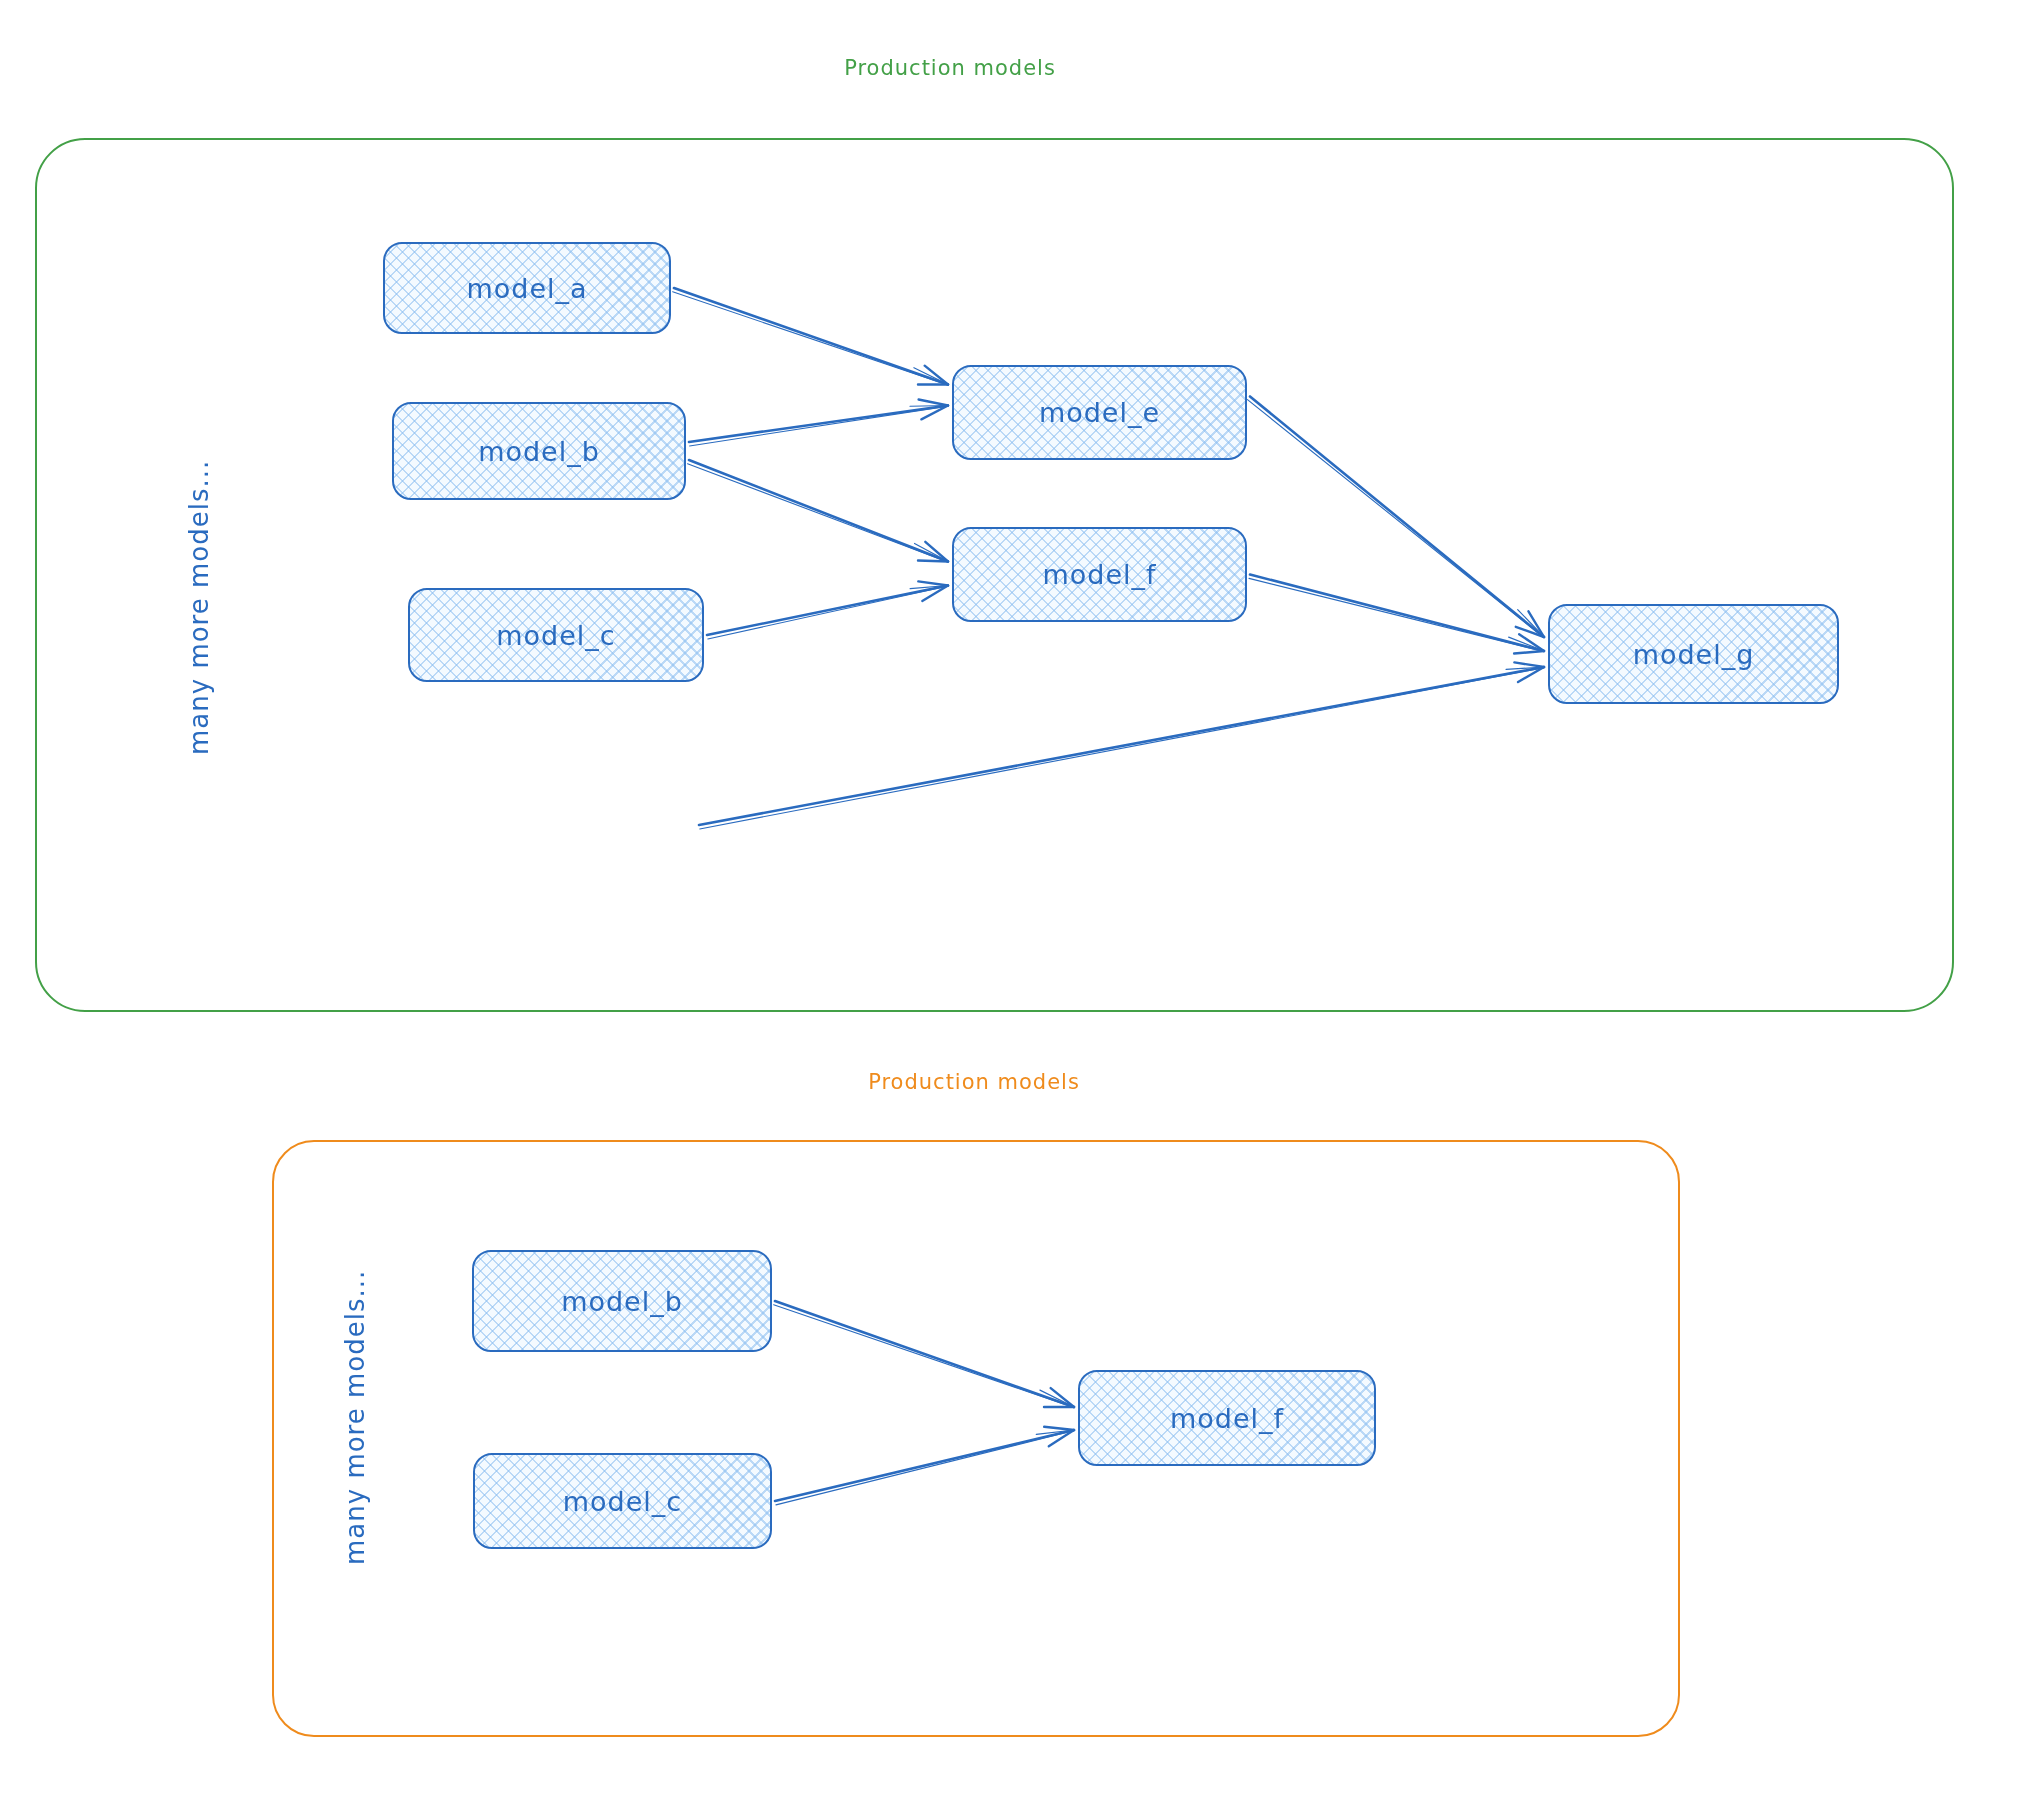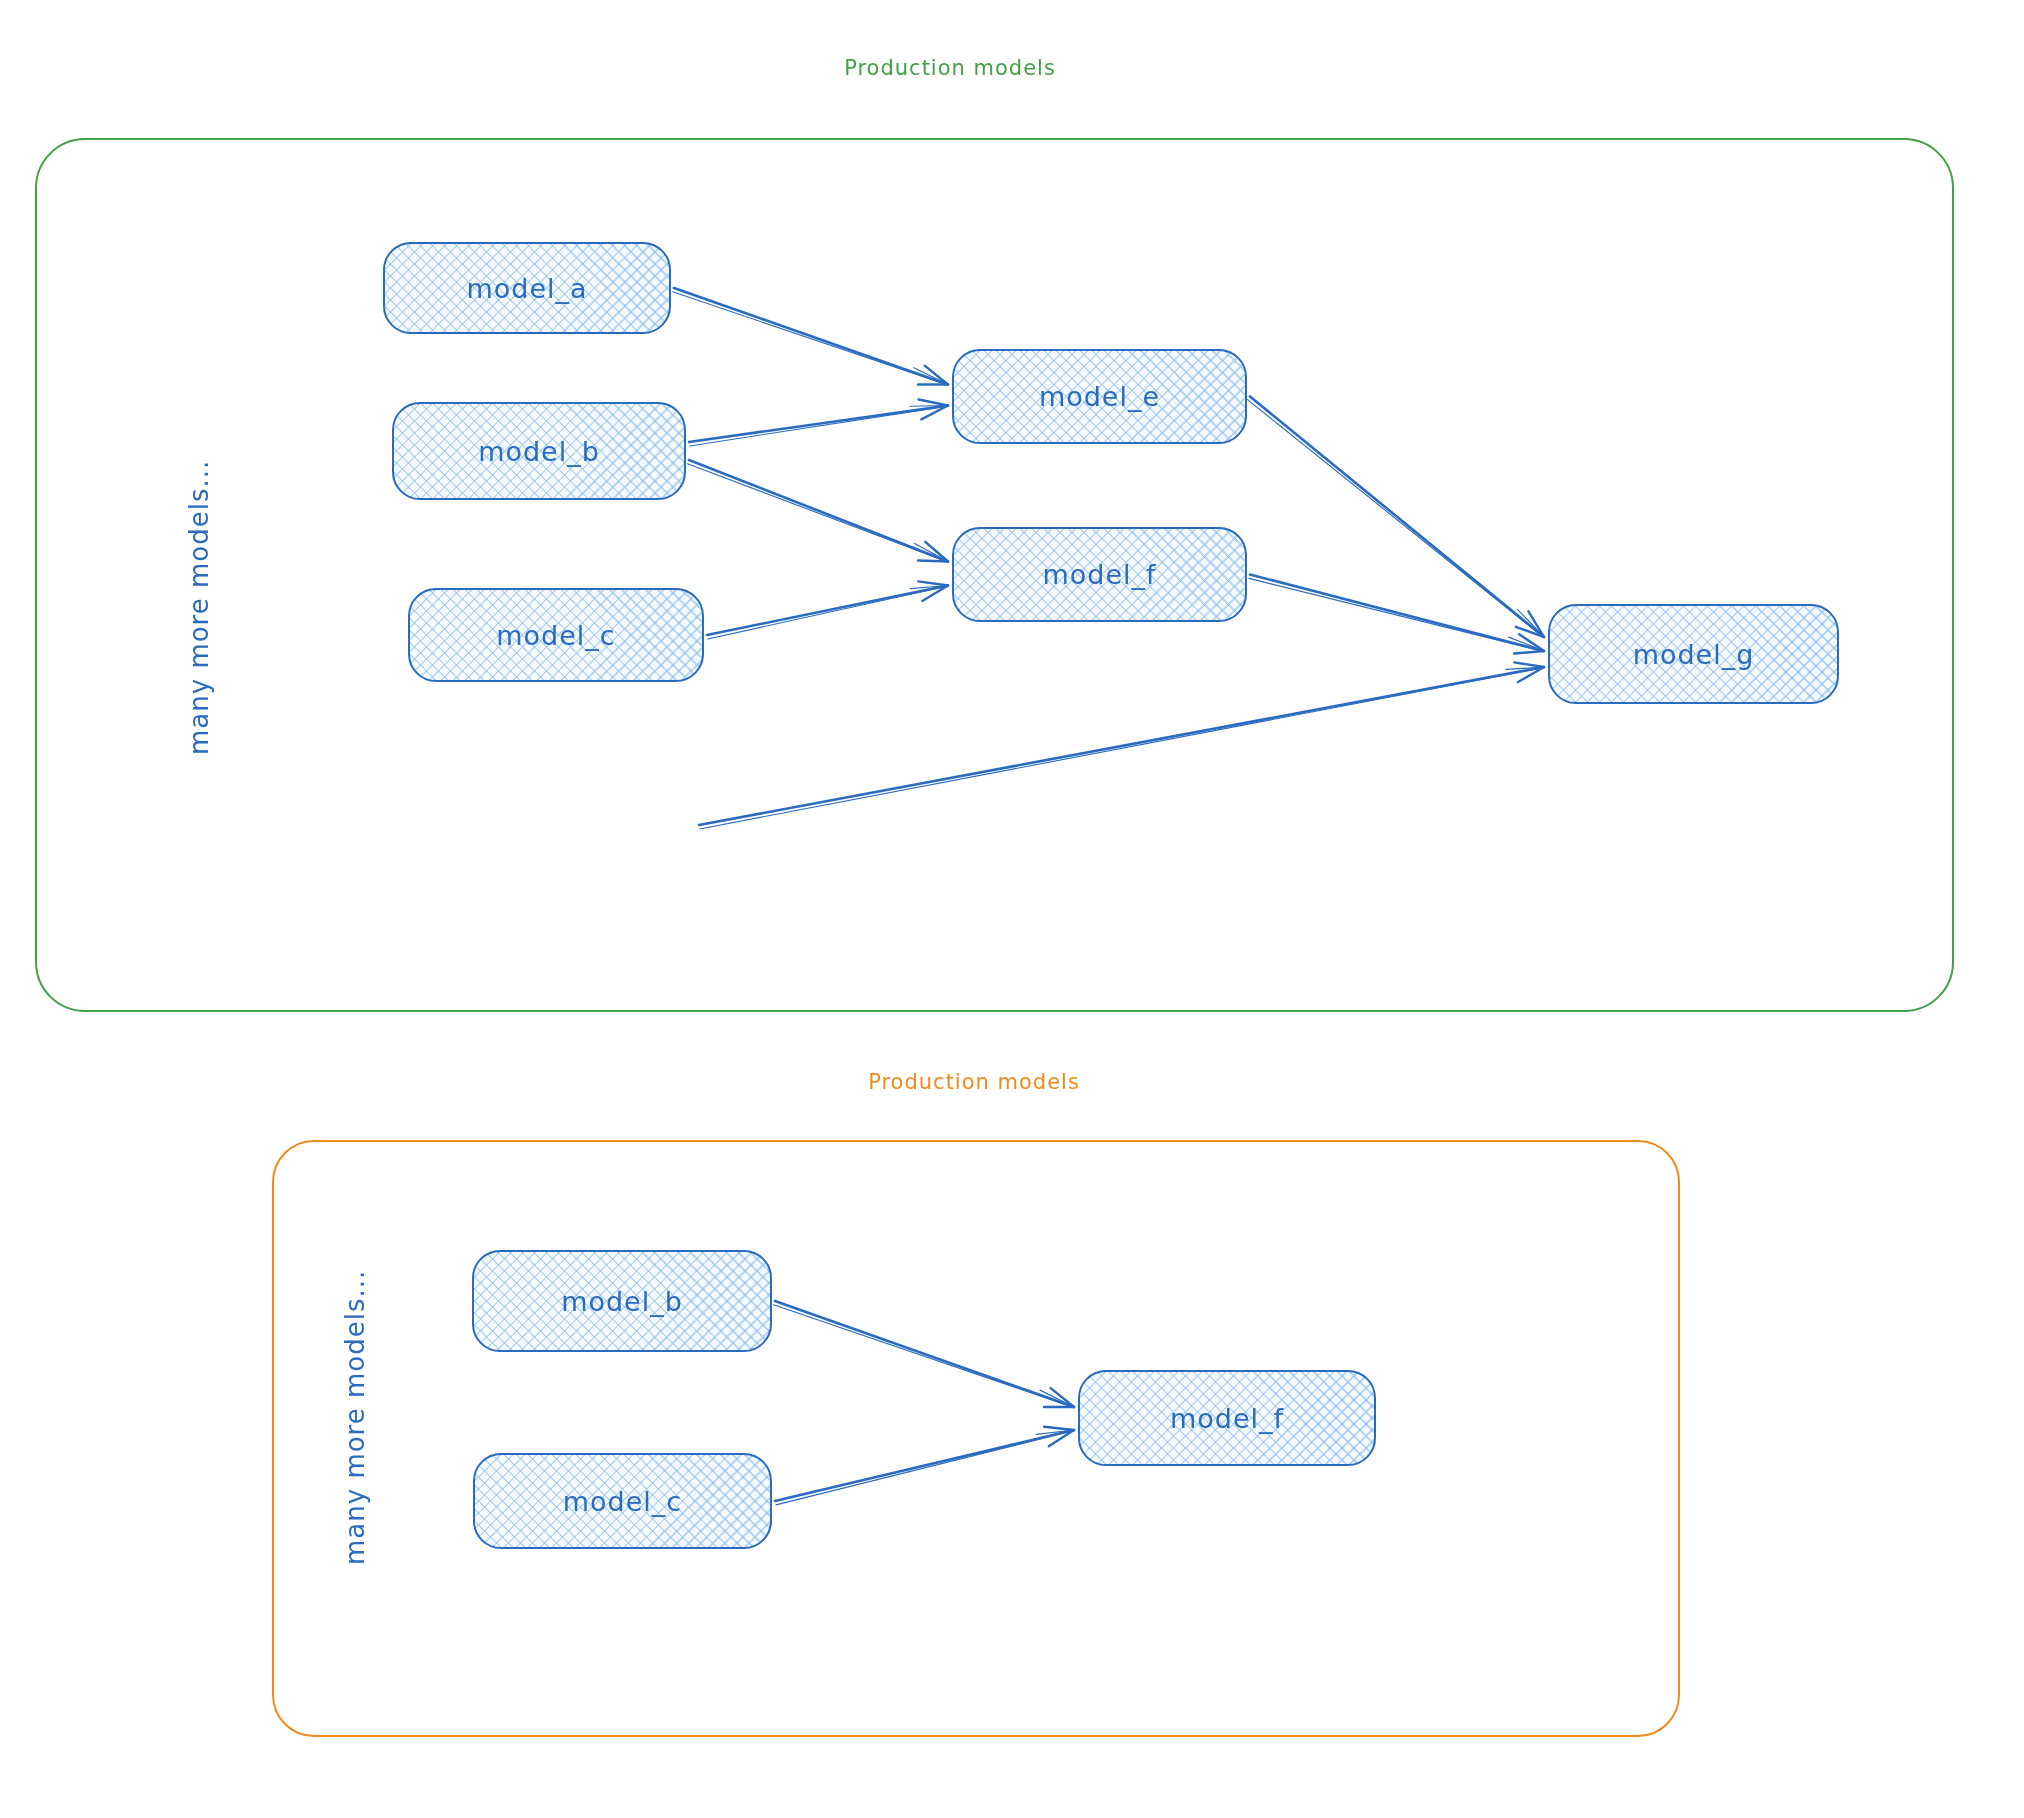--- a/index.html
+++ b/index.html
@@ -31,21 +31,21 @@
   }
   #dev-frame{
     left:272px;top:1140px;width:1404px;height:593px;
     border:2px solid var(--orange);
     border-radius:42px;
   }
   .node{
     position:absolute;
     display:flex;align-items:center;justify-content:center;
     border:2.5px solid var(--blue);
-    border-radius:28px;
+    border-radius:19px;
     color:var(--blue);
     font-size:27px;
     letter-spacing:1px;
     z-index:10;
     background:
       repeating-linear-gradient(45deg, var(--hatch) 0 1.8px, transparent 1.8px 8.5px),
       repeating-linear-gradient(135deg, var(--hatch) 0 1.8px, transparent 1.8px 8.5px),
       #f4faff;
   }
   .side-note{
@@ -72,21 +72,21 @@
 
   <div id="prod-title" class="section-title">Production models</div>
 
   <div id="prod-frame" class="frame"></div>
 
   <div id="prod-note" class="side-note">many more models...</div>
 
   <div class="node" style="left:383px;top:242px;width:284px;height:88px">model_a</div>
   <div class="node" style="left:392px;top:402px;width:290px;height:94px">model_b</div>
   <div class="node" style="left:408px;top:588px;width:292px;height:90px">model_c</div>
-  <div class="node" style="left:952px;top:349px;width:291px;height:91px">model_e</div>
+  <div class="node" style="left:952px;top:365px;width:291px;height:91px">model_e</div>
   <div class="node" style="left:952px;top:527px;width:291px;height:91px">model_f</div>
   <div class="node" style="left:1548px;top:604px;width:287px;height:96px">model_g</div>
 
   <div id="dev-title" class="section-title">Production models</div>
 
   <div id="dev-frame" class="frame"></div>
 
   <div id="dev-note" class="side-note">many more models...</div>
 
   <div class="node" style="left:472px;top:1250px;width:296px;height:98px">model_b</div>

